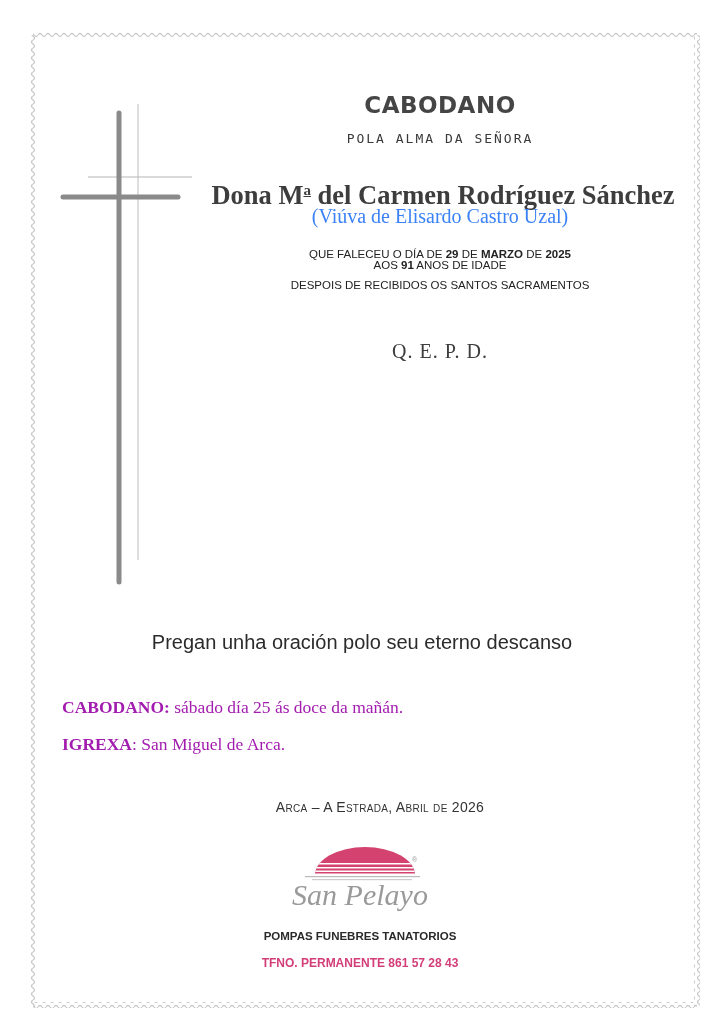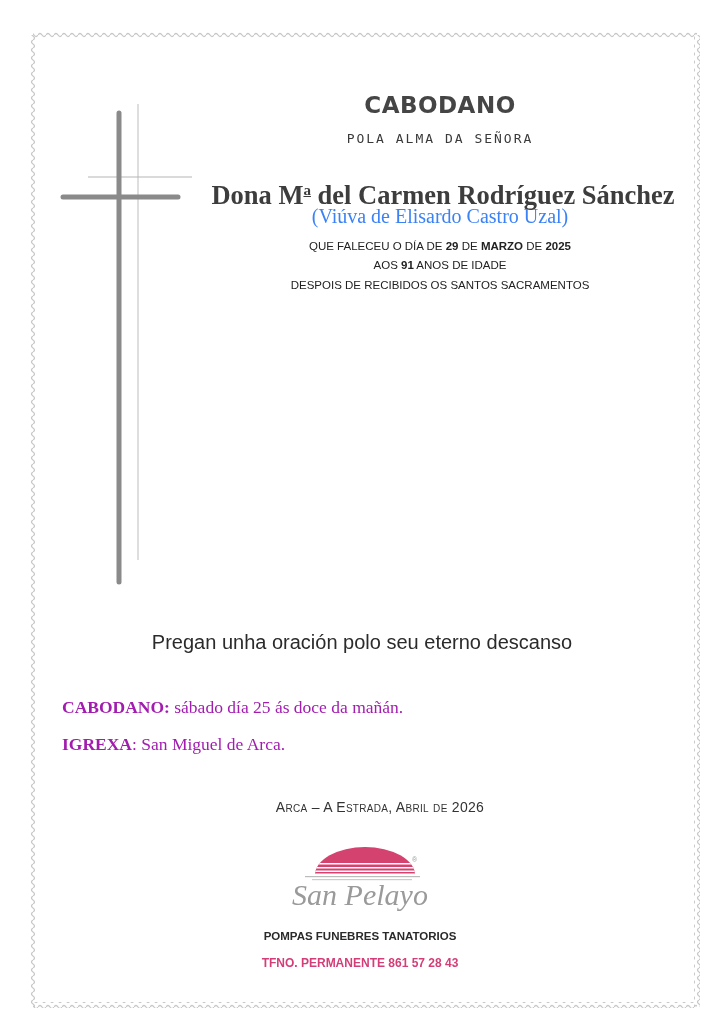--- a/index.html
+++ b/index.html
@@ -11,21 +11,21 @@
   .sans { font-family: "Liberation Sans", "DejaVu Sans", sans-serif; }
   .block { position: absolute; text-align: center; color: #3a3a3a; }
   .title { left: 210px; width: 460px; top: 92px; font-size: 23px; font-weight: bold; letter-spacing: 0.5px;
            font-family: "DejaVu Sans", "Liberation Sans", sans-serif; color: #454545; }
   .subtitle { left: 210px; width: 460px; top: 131px; font-size: 13px; letter-spacing: 2px;
               font-family: "DejaVu Sans Mono", "Liberation Mono", monospace; color: #3a3a3a; }
   .name { left: 200px; width: 486px; top: 157px; font-size: 26.5px; font-weight: bold; color: #3d3d3d; white-space: nowrap; margin-top: 23px; }
   .name sup { font-size: 15px; text-decoration: underline; vertical-align: 9px; }
   .widow { left: 210px; width: 460px; top: 205px; font-size: 20px; color: #3b82f6; }
   .small { left: 220px; width: 440px; font-size: 11.5px; color: #222; }
-  .s1 { top: 240px; } .s2 { top: 259px; } .s3 { top: 279px; }
+  .s1 { top: 248px; } .s2 { top: 259px; } .s3 { top: 279px; }
   .qepd { left: 210px; width: 460px; top: 340px; font-size: 20px; letter-spacing: 1px; color: #3d3d3d; }
   .family { position: absolute; left: 210px; width: 462px; top: 422px; font-size: 16.5px; color: #2f2f2f;
             line-height: 41.5px; text-align: justify; text-align-last: left; }
   .family .indent { display: inline-block; width: 24px; }
   .family b { font-weight: bold; color: #2a2a2a; }
   .pray { left: 60px; width: 604px; top: 631px; font-size: 20px; color: #2b2b2b; }
   .info { position: absolute; left: 62px; font-size: 17.5px; color: #a21caf; }
   .info b { font-weight: bold; }
   .i1 { top: 697px; } .i2 { top: 734px; }
   .place { left: 150px; width: 460px; top: 799px; font-size: 14px; color: #333; font-variant: small-caps; letter-spacing: 0.3px; }
@@ -62,20 +62,21 @@
 
   <div class="block title">CABODANO</div>
   <div class="block subtitle">POLA ALMA DA SEÑORA</div>
   <div class="block name serif"><span>Dona M</span><sup>a</sup><span> del Carmen Rodríguez Sánchez</span></div>
   <div class="block widow serif">(Viúva de Elisardo Castro Uzal)</div>
 
   <div class="block small sans s1"><span>QUE FALECEU O DÍA DE </span><b>29</b><span> DE </span><b>MARZO</b><span> DE </span><b>2025</b></div>
   <div class="block small sans s2"><span>AOS </span><b>91</b><span> ANOS DE IDADE</span></div>
   <div class="block small sans s3">DESPOIS DE RECIBIDOS OS SANTOS SACRAMENTOS</div>
 
+  <div class="block qepd serif">Q. E. P. D.</div>
 
 
   <div class="block pray sans">Pregan unha oración polo seu eterno descanso</div>
 
   <div class="info serif i1"><b>CABODANO:</b><span> sábado día 25 ás doce da mañán.</span></div>
   <div class="info serif i2"><b>IGREXA</b><span>: San Miguel de Arca.</span></div>
 
   <div class="block place sans">Arca – A Estrada, Abril de 2026</div>
 
   <svg class="logo" width="140" height="80" viewBox="0 0 140 80">

